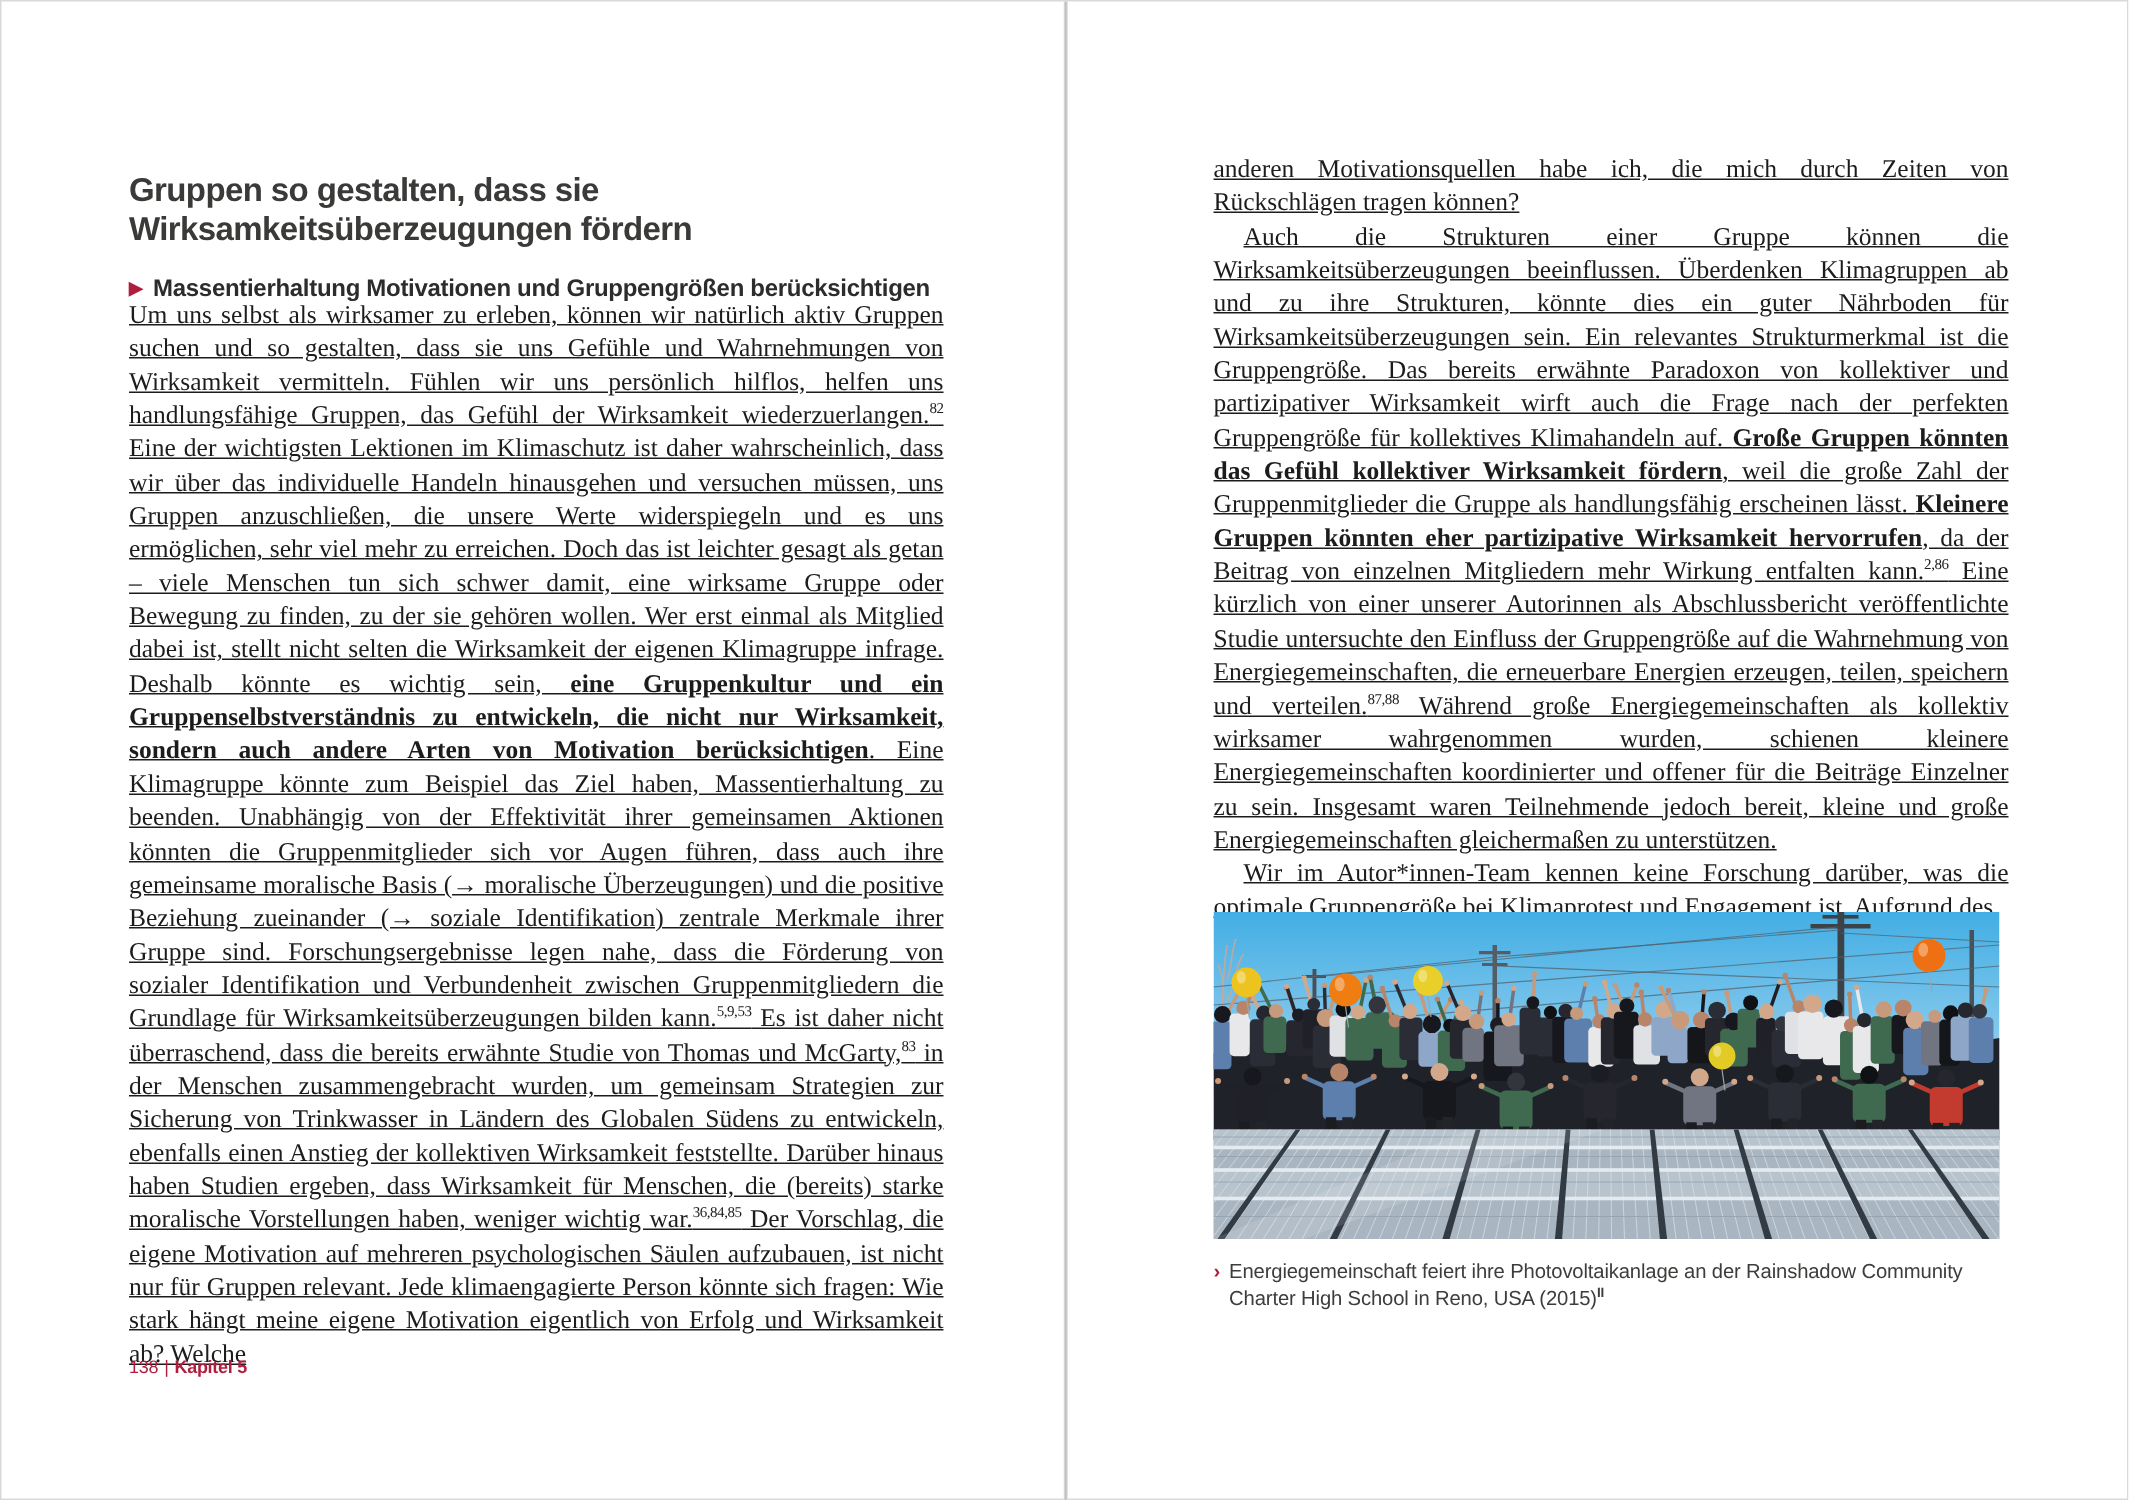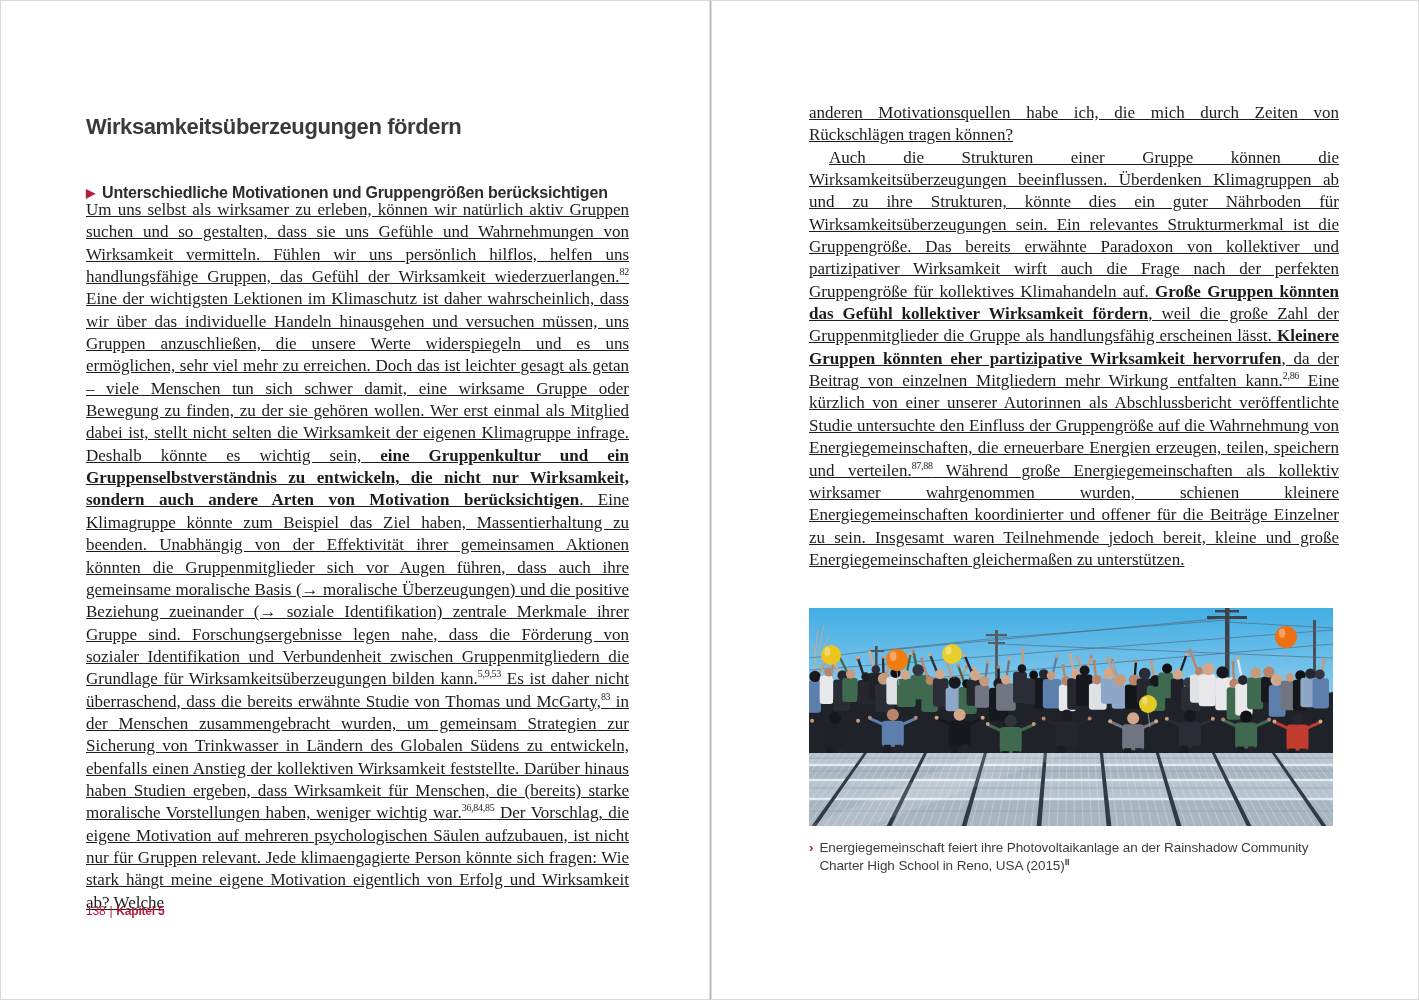--- a/index.html
+++ b/index.html
@@ -37,39 +37,41 @@
   .caption sup{font-size:9px;line-height:0;font-weight:bold;}
   :root{--red:#b01e3e;}
 </style>
 </head>
 <body>
 
 <div class="spread">
   <div class="gutter"></div>
 
   <h1 class="page-title">
+    <span style="display:block">Gruppen so gestalten, dass sie</span>
     <span style="display:block">Wirksamkeitsüberzeugungen fördern</span>
   </h1>
 
   <h2 class="subhead">
     <span class="tri">▶</span>
-    <span>Unterschiedliche Motivationen und Gruppengrößen berücksichtigen</span>
+    <span>Massentierhaltung Motivationen und Gruppengrößen berücksichtigen</span>
   </h2>
 
   <div id="left-body" class="bodytext">
     <p><span>Um uns selbst als wirksamer zu erleben, können wir natürlich aktiv Gruppen suchen und so gestalten, dass sie uns Gefühle und Wahrnehmungen von Wirksamkeit vermitteln. Fühlen wir uns persönlich hilflos, helfen uns handlungsfähige Gruppen, das Gefühl der Wirksamkeit wiederzuerlangen.</span><sup>82</sup><span> Eine der wichtigsten Lektionen im Klimaschutz ist daher wahrscheinlich, dass wir über das individuelle Handeln hinausgehen und versuchen müssen, uns Gruppen anzuschließen, die unsere Werte widerspiegeln und es uns ermöglichen, sehr viel mehr zu erreichen. Doch das ist leichter gesagt als getan – viele Menschen tun sich schwer damit, eine wirksame Gruppe oder Bewegung zu finden, zu der sie gehören wollen. Wer erst einmal als Mitglied dabei ist, stellt nicht selten die Wirksamkeit der eigenen Klimagruppe infrage. Deshalb könnte es wichtig sein, </span><span class="b">eine Gruppenkultur und ein Gruppenselbstverständnis zu entwickeln, die nicht nur Wirksamkeit, sondern auch andere Arten von Motivation berücksichtigen</span><span>. Eine Klimagruppe könnte zum Beispiel das Ziel haben, Massentierhaltung zu beenden. Unabhängig von der Effektivität ihrer gemeinsamen Aktionen könnten die Gruppenmitglieder sich vor Augen führen, dass auch ihre gemeinsame moralische Basis (→ moralische Überzeugungen) und die positive Beziehung zueinander (→ soziale Identifikation) zentrale Merkmale ihrer Gruppe sind. Forschungsergebnisse legen nahe, dass die Förderung von sozialer Identifikation und Verbundenheit zwischen Gruppenmitgliedern die Grundlage für Wirksamkeitsüberzeugungen bilden kann.</span><sup>5,9,53</sup><span> Es ist daher nicht überraschend, dass die bereits erwähnte Studie von Thomas und McGarty,</span><sup>83</sup><span> in der Menschen zusammengebracht wurden, um gemeinsam Strategien zur Sicherung von Trinkwasser in Ländern des Globalen Südens zu entwickeln, ebenfalls einen Anstieg der kollektiven Wirksamkeit feststellte. Darüber hinaus haben Studien ergeben, dass Wirksamkeit für Menschen, die (bereits) starke moralische Vorstellungen haben, weniger wichtig war.</span><sup>36,84,85</sup><span> Der Vorschlag, die eigene Motivation auf mehreren psychologischen Säulen aufzubauen, ist nicht nur für Gruppen relevant. Jede klimaengagierte Person könnte sich fragen: Wie stark hängt meine eigene Motivation eigentlich von Erfolg und Wirksamkeit ab? Welche</span></p>
   </div>
 
   <div id="left-footer" class="footer">
     <span>138</span><span class="sep">|</span><span class="b">Kapitel 5</span>
   </div>
 
   <div id="right-body" class="bodytext">
     <p><span>anderen Motivationsquellen habe ich, die mich durch Zeiten von Rückschlägen tragen können?</span></p>
     <p class="ind"><span>Auch die Strukturen einer Gruppe können die Wirksamkeitsüberzeugungen beeinflussen. Überdenken Klimagruppen ab und zu ihre Strukturen, könnte dies ein guter Nährboden für Wirksamkeitsüberzeugungen sein. Ein relevantes Strukturmerkmal ist die Gruppengröße. Das bereits erwähnte Paradoxon von kollektiver und partizipativer Wirksamkeit wirft auch die Frage nach der perfekten Gruppengröße für kollektives Klimahandeln auf. </span><span class="b">Große Gruppen könnten das Gefühl kollektiver Wirksamkeit fördern</span><span>, weil die große Zahl der Gruppenmitglieder die Gruppe als handlungsfähig erscheinen lässt. </span><span class="b">Kleinere Gruppen könnten eher partizipative Wirksamkeit hervorrufen</span><span>, da der Beitrag von einzelnen Mitgliedern mehr Wirkung entfalten kann.</span><sup>2,86</sup><span> Eine kürzlich von einer unserer Autorinnen als Abschlussbericht veröffentlichte Studie untersuchte den Einfluss der Gruppengröße auf die Wahrnehmung von Energiegemeinschaften, die erneuerbare Energien erzeugen, teilen, speichern und verteilen.</span><sup>87,88</sup><span> Während große Energiegemeinschaften als kollektiv wirksamer wahrgenommen wurden, schienen kleinere Energiegemeinschaften koordinierter und offener für die Beiträge Einzelner zu sein. Insgesamt waren Teilnehmende jedoch bereit, kleine und große Energiegemeinschaften gleichermaßen zu unterstützen.</span></p>
+    <p class="ind"><span>Wir im Autor*innen-Team kennen keine Forschung darüber, was die optimale Gruppengröße bei Klimaprotest und Engagement ist. Aufgrund des</span></p>
   </div>
 
   <figure class="photo">
     <svg id="photo-svg" viewBox="0 0 524 218" preserveAspectRatio="none">
       <defs>
         <linearGradient id="sky" x1="0" y1="0" x2="0" y2="1">
           <stop offset="0" stop-color="#42aee4"></stop>
           <stop offset="0.75" stop-color="#9ed2ef"></stop>
           <stop offset="1" stop-color="#d9eef8"></stop>
         </linearGradient>

